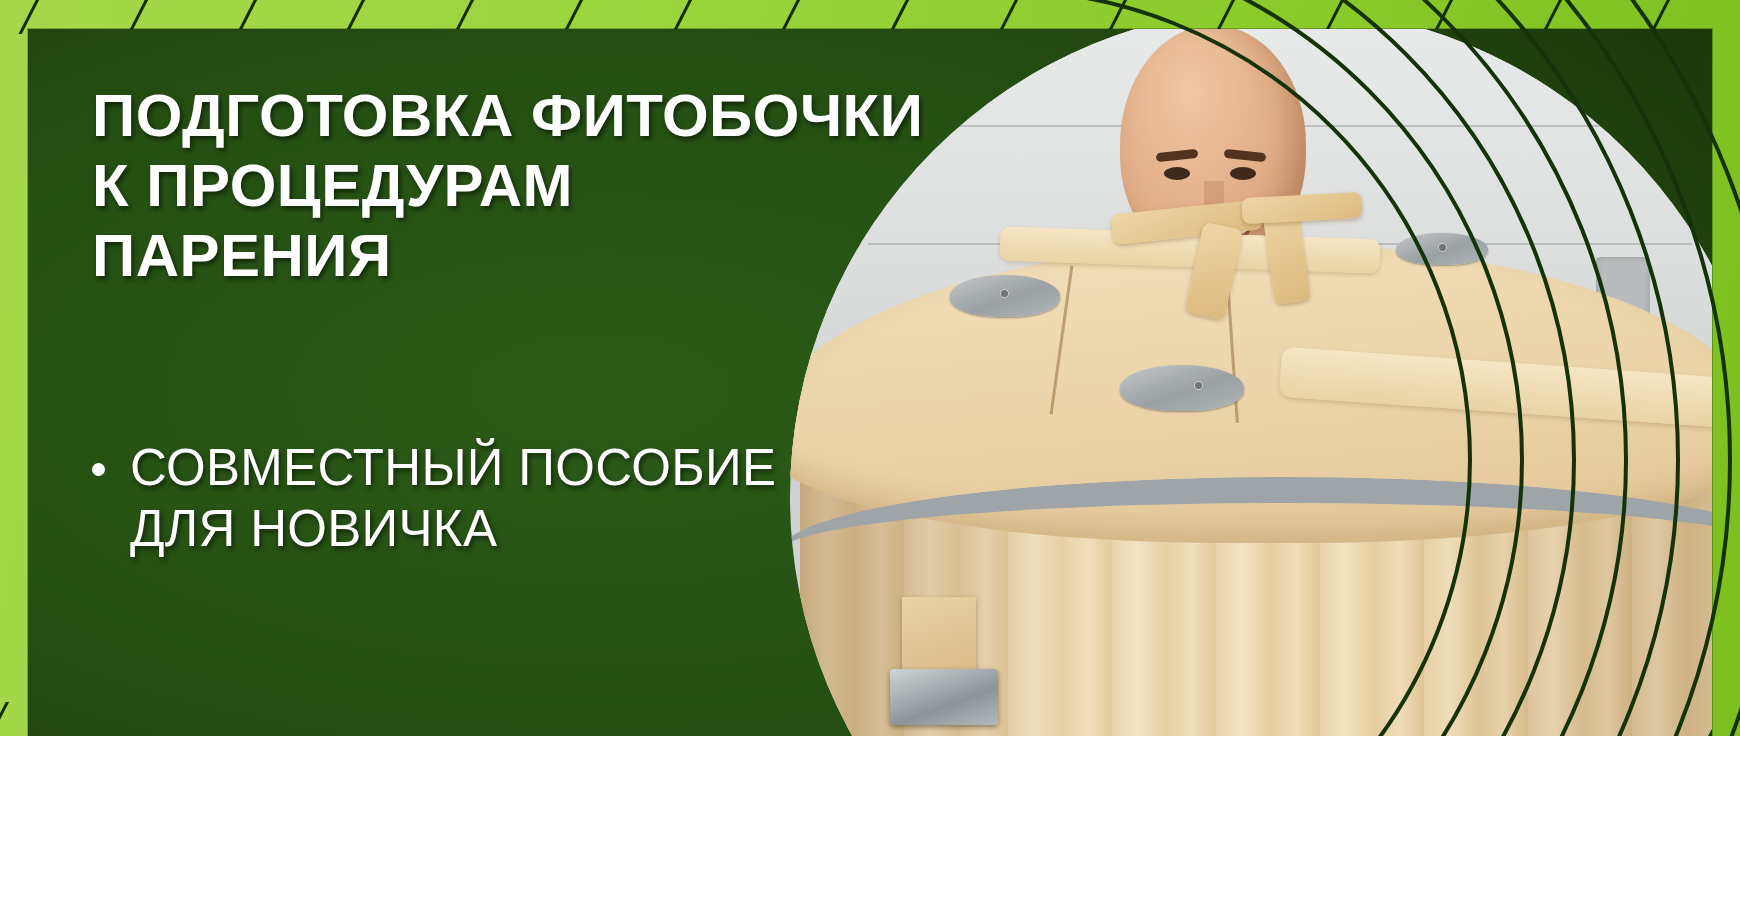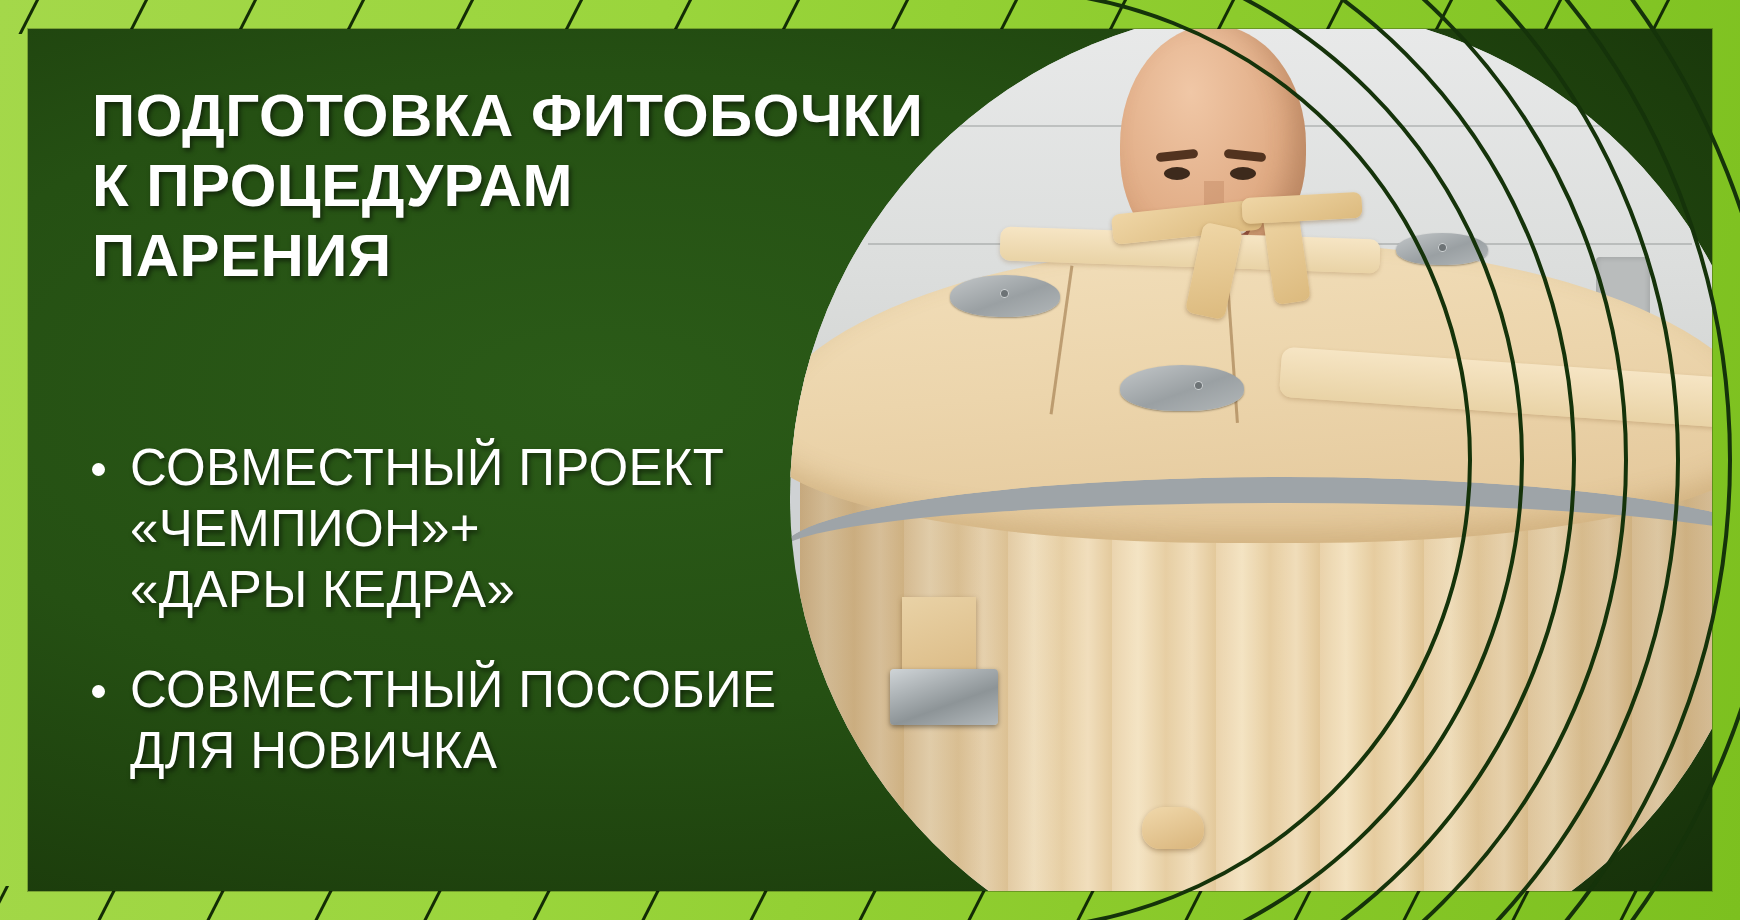--- a/index.html
+++ b/index.html
@@ -10,21 +10,21 @@
   body {
     width: 1740px;
     height: 920px;
     overflow: hidden;
     font-family: "Liberation Sans", sans-serif;
   }
 
   .thumbnail {
     position: relative;
     width: 1740px;
-    height: 920px;
+    height: 736px;
     overflow: hidden;
     background: #8fce2b;
   }
 
   
   .frame-bg {
     position: absolute;
     inset: 0;
     background: linear-gradient(100deg, #a4d84a 0%, #9ad53c 35%, #8ccb2c 65%, #7cc01f 100%);
   }
@@ -460,23 +460,20 @@
 
   <div class="panel">
 
     <div class="text-col">
       <h1 class="title">ПОДГОТОВКА ФИТОБОЧКИ
 К ПРОЦЕДУРАМ
 ПАРЕНИЯ</h1>
     </div>
 
     <ul class="bullets">
-      <li class="bullet">СОВМЕСТНЫЙ ПРОЕКТ
-«ЧЕМПИОН»+
-«ДАРЫ КЕДРА»</li>
       <li class="bullet">СОВМЕСТНЫЙ ПОСОБИЕ
 ДЛЯ НОВИЧКА</li>
     </ul>
 
     <div class="photo-circle">
       <div class="photo-inner">
 
         <div class="wall">
           <div class="wall-seam" style="top:118px"></div>
           <div class="wall-seam" style="top:236px"></div>

